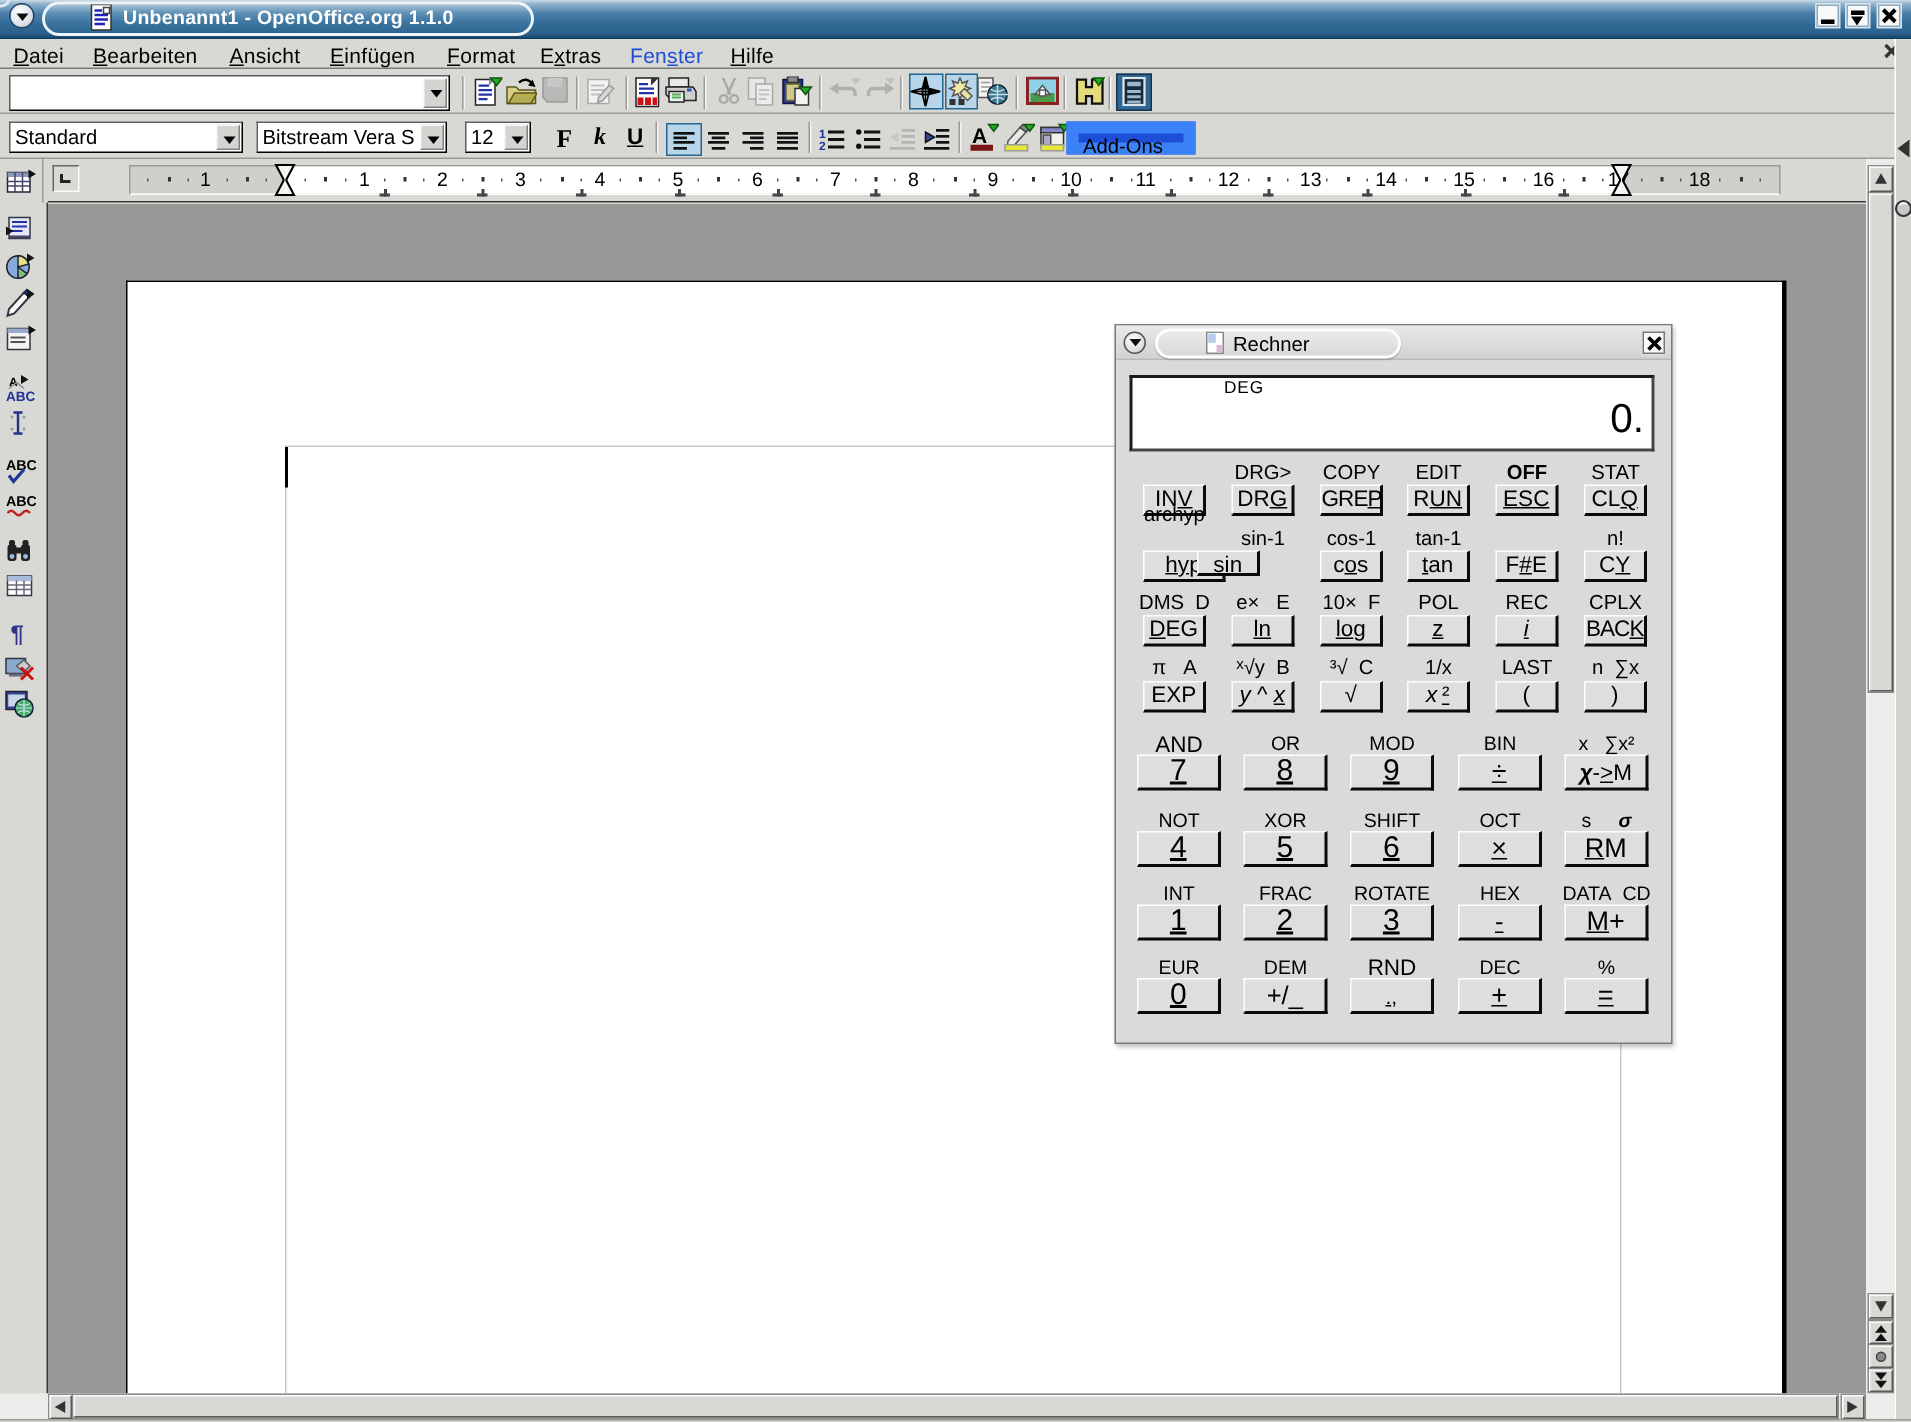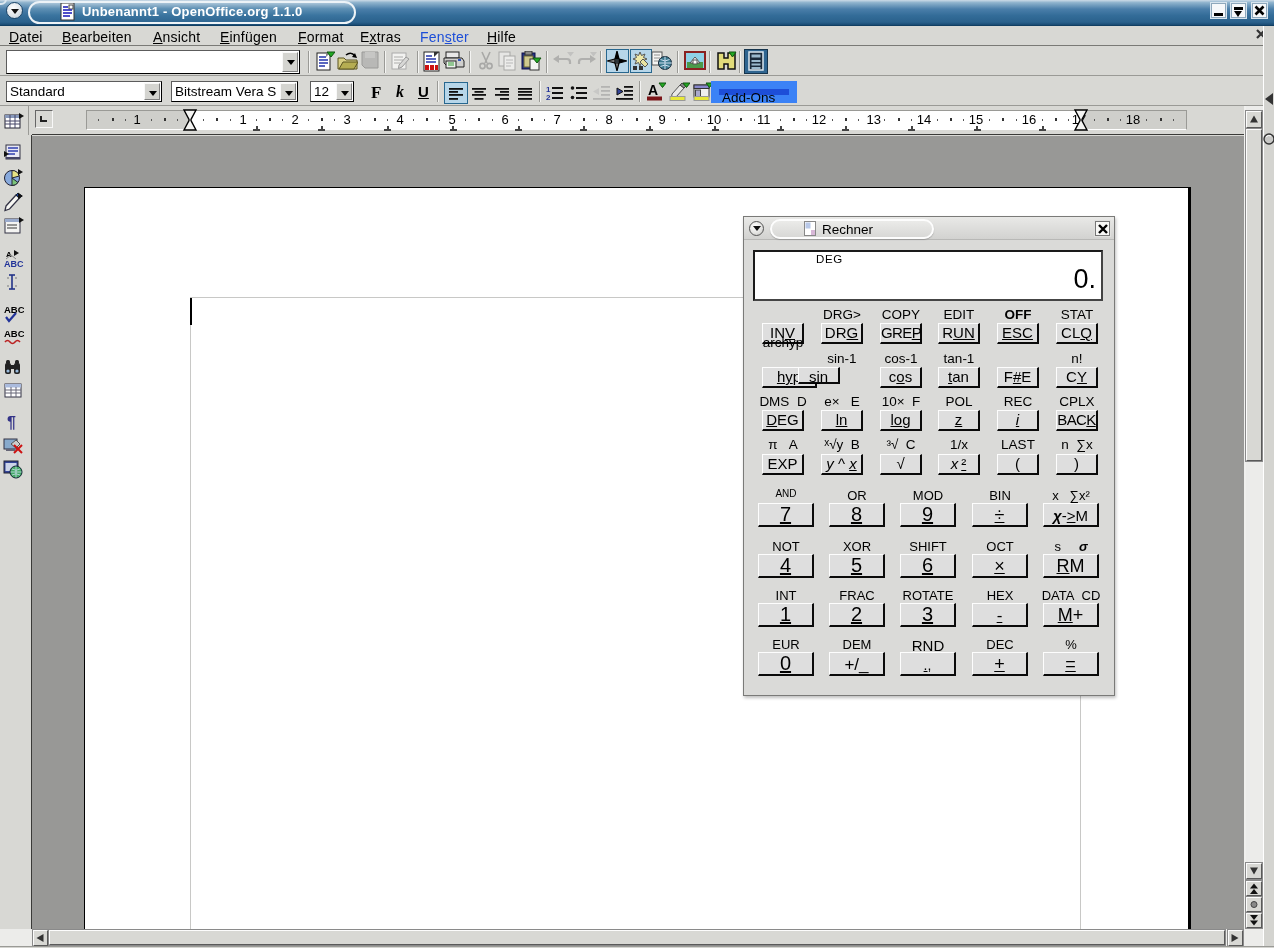--- a/index.html
+++ b/index.html
@@ -639,21 +639,21 @@
 <div class="cl" style="left:802px;top:437px;width:80px"><span style="font-size:10px;vertical-align:3px">x</span>√y&nbsp;&nbsp;B</div>
 <div class="cb" style="left:821px;top:454px;width:42px;height:21px"><i>y</i> ^ <u><i>x</i></u></div>
 <div class="cl" style="left:861px;top:437px;width:80px">³√&nbsp;&nbsp;C</div>
 <div class="cb" style="left:880px;top:454px;width:42px;height:21px">√</div>
 <div class="cl" style="left:919px;top:437px;width:80px">1/x</div>
 <div class="cb" style="left:938px;top:454px;width:42px;height:21px"><i>x</i> <u>²</u></div>
 <div class="cl" style="left:978px;top:437px;width:80px">LAST</div>
 <div class="cb" style="left:997px;top:454px;width:42px;height:21px">(</div>
 <div class="cl" style="left:1037px;top:437px;width:80px">n&nbsp;&nbsp;∑x</div>
 <div class="cb" style="left:1056px;top:454px;width:42px;height:21px">)</div>
-<div class="cl" style="left:741px;top:488px;width:90px;font-size:10px">AND</div>
+<div class="cl" style="left:741px;top:488px;width:90px;font-size:15px">AND</div>
 <div class="cb num" style="left:758px;top:503px;width:56px;height:24px"><u>7</u></div>
 <div class="cl" style="left:812px;top:488px;width:90px;font-size:13px">OR</div>
 <div class="cb num" style="left:829px;top:503px;width:56px;height:24px"><u>8</u></div>
 <div class="cl" style="left:883px;top:488px;width:90px;font-size:13px">MOD</div>
 <div class="cb num" style="left:900px;top:503px;width:56px;height:24px"><u>9</u></div>
 <div class="cl" style="left:955px;top:488px;width:90px;font-size:13px">BIN</div>
 <div class="cb num" style="left:972px;top:503px;width:56px;height:24px"><span style="font-size:18px"><u>÷</u></span></div>
 <div class="cl" style="left:1026px;top:488px;width:90px;font-size:13px">x&nbsp;&nbsp;&nbsp;∑x²</div>
 <div class="cb num" style="left:1043px;top:503px;width:56px;height:24px"><span style="font-size:15px"><i><b>χ</b></i>-<u>&gt;</u>M</span></div>
 <div class="cl" style="left:741px;top:539px;width:90px;font-size:13px">NOT</div>

